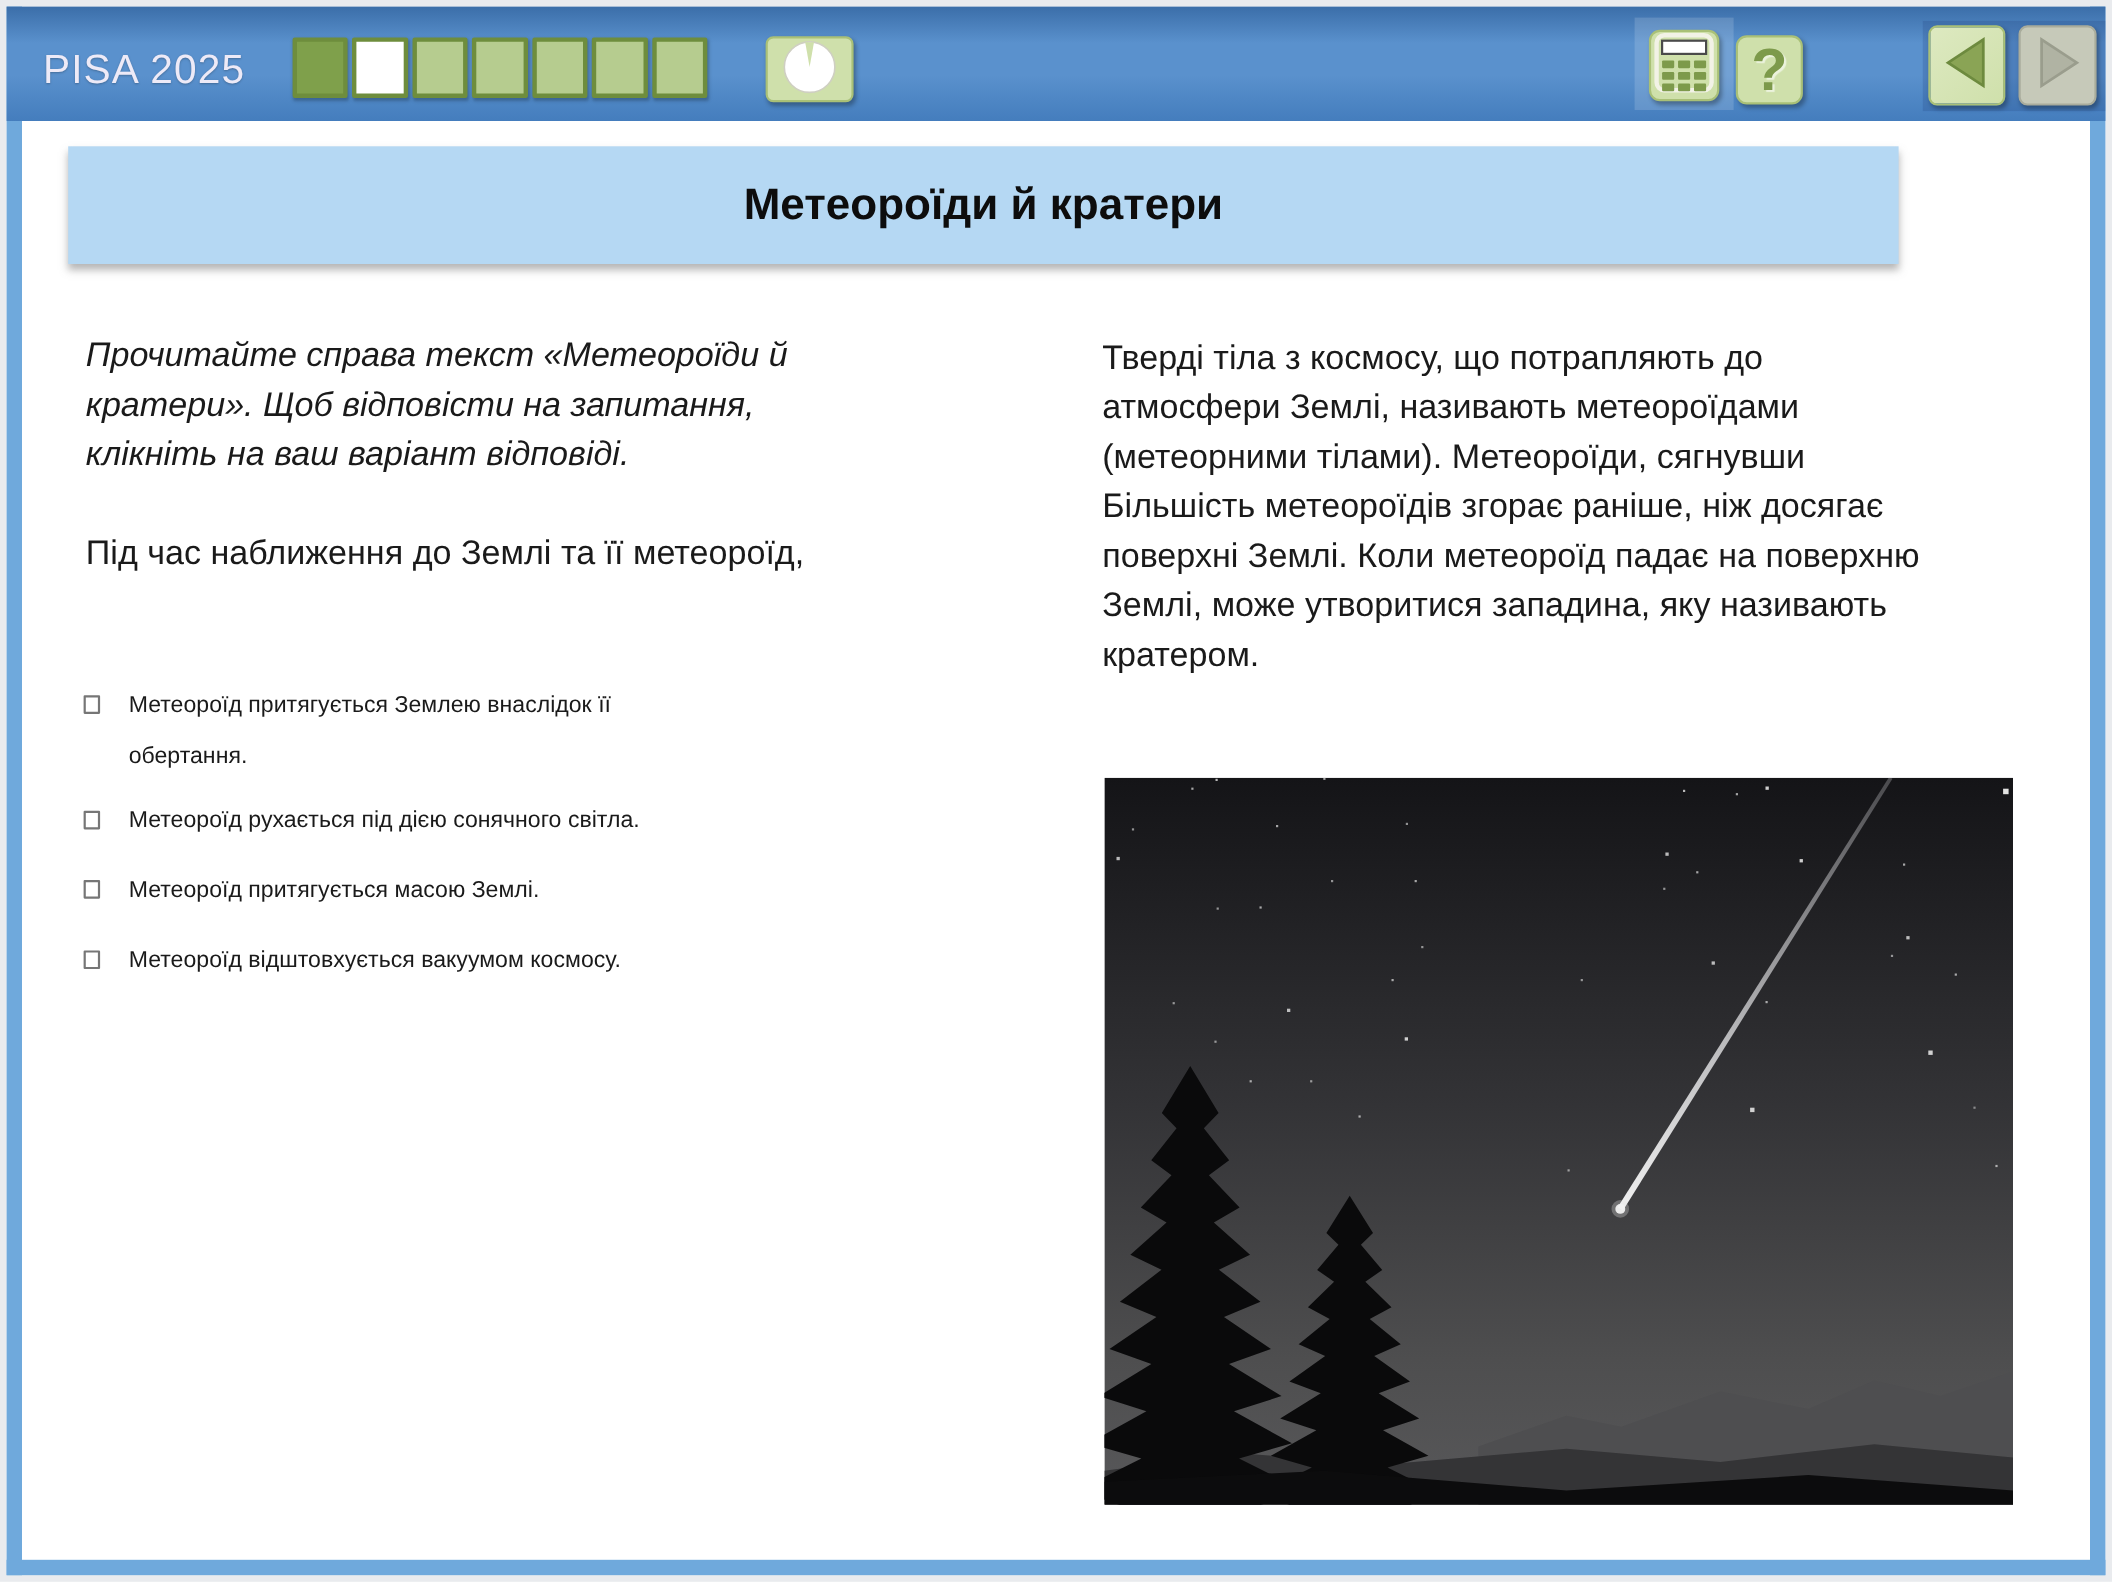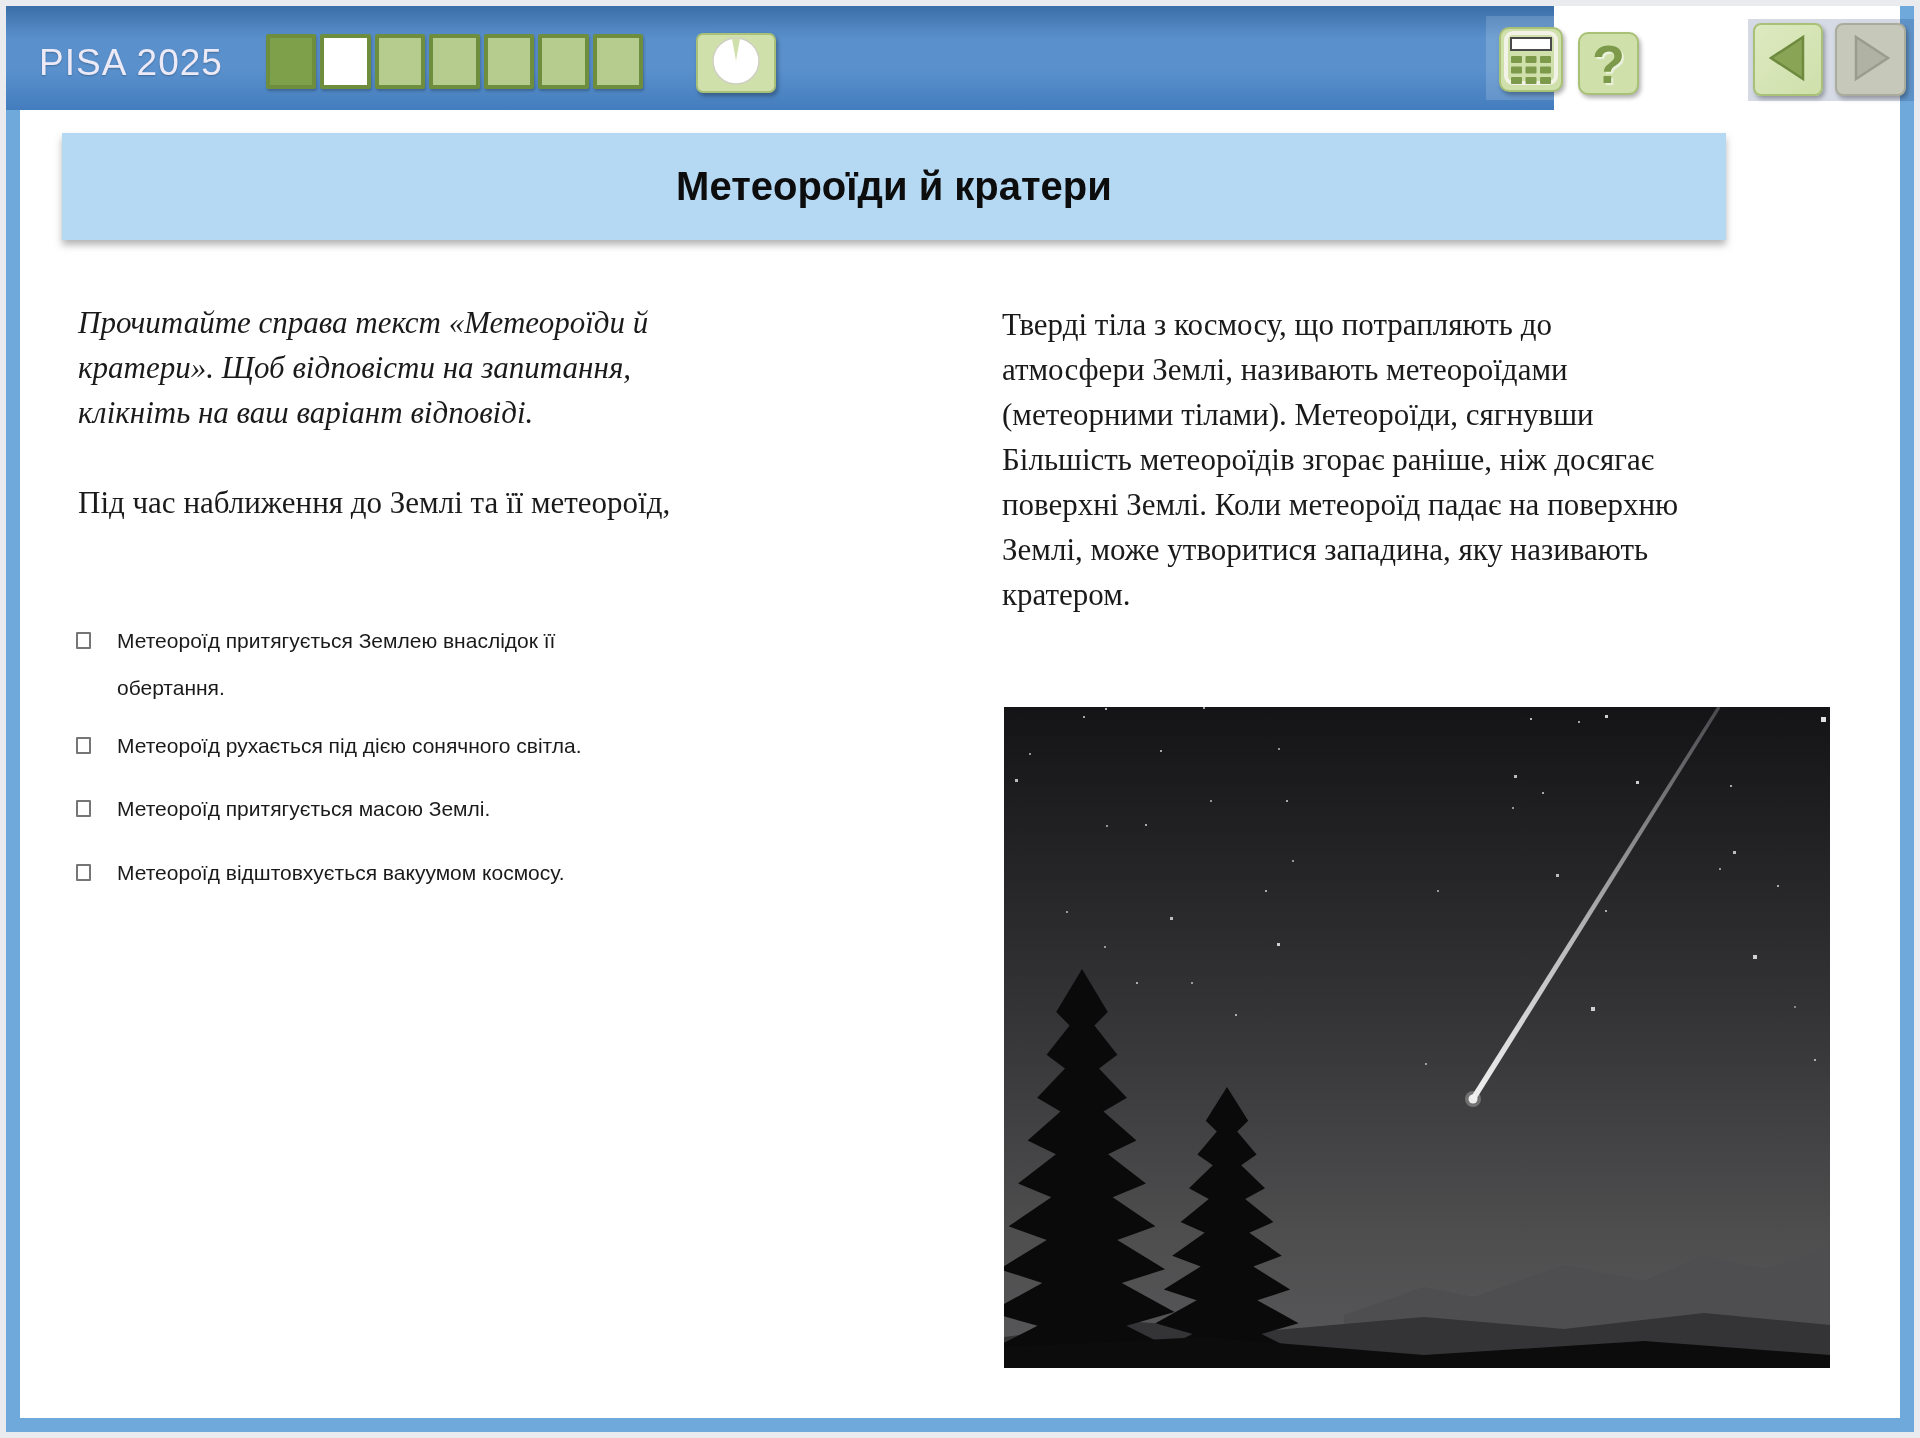--- a/index.html
+++ b/index.html
@@ -20,21 +20,21 @@
   
   .frame{
     position:absolute;left:6px;top:6px;width:1908px;height:1426px;box-sizing:border-box;
     background:#ffffff;
     border-left:14px solid var(--frame-blue);
     border-right:14px solid var(--frame-blue);
     border-bottom:14px solid var(--frame-blue);
   }
   
   .header{
-    position:absolute;left:6px;top:6px;width:1548px;height:104px;
+    position:absolute;left:6px;top:6px;width:1908px;height:104px;
     background:linear-gradient(180deg,var(--header-top) 0%,var(--header-mid) 32%,var(--header-mid) 60%,var(--header-bot) 100%);
   }
   .app-title{
     position:absolute;left:33px;top:36px;font-size:37px;letter-spacing:1px;
     color:#edeaf7;text-shadow:0 1px 2px rgba(0,0,0,.25);
   }
   .progress-bar{
     position:absolute;left:260px;top:28px;width:377px;height:55px;
     display:flex;gap:4px;
   }
@@ -66,21 +66,21 @@
   .panel-nav{position:absolute;left:1742px;top:13px;width:166px;height:82px;background:rgba(20,50,110,.18);}
   
   .title-band{
     position:absolute;left:62px;top:133px;width:1664px;height:107px;
     background:var(--band-blue);
     box-shadow:0 5px 7px rgba(110,110,110,.5);
     display:flex;align-items:center;justify-content:center;
   }
   .title-band h1{margin:0;font-size:40px;font-weight:bold;color:#0d0d0d;}
   
-  .tblock{position:absolute;font-size:31px;line-height:45px;white-space:nowrap;font-family:Liberation Serif, serif;}
+  .tblock{position:absolute;font-size:31px;line-height:45px;white-space:nowrap;}
   .instruction{left:78px;top:300px;font-style:italic;}
   .question{left:78px;top:480px;}
   .passage{left:1002px;top:302px;}
   .option{position:absolute;left:76px;font-size:21px;line-height:47px;white-space:nowrap;cursor:pointer;}
   .option .opt-lines{margin-left:41px;}
   .checkbox{
     position:absolute;left:0;width:15px;height:17px;box-sizing:border-box;
     border:2px solid #767676;background:#ffffff;border-radius:1px;cursor:pointer;
   }
   

